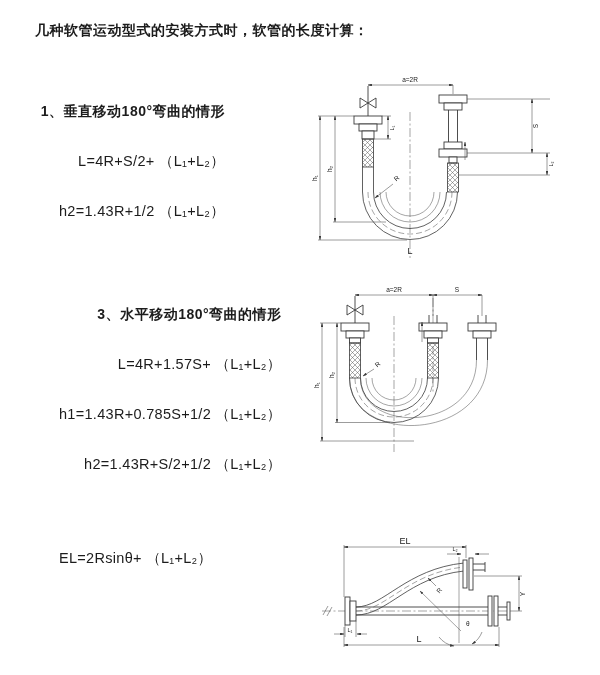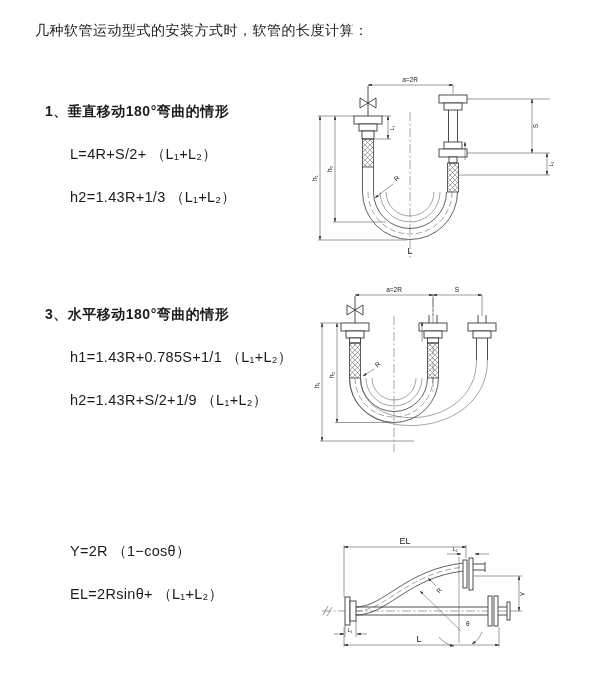--- a/index.html
+++ b/index.html
@@ -3,25 +3,25 @@
 <meta charset="utf-8">
 <style>
   html,body{margin:0;padding:0;}
   body{
     width:600px;height:675px;background:#ffffff;position:relative;
     font-family:"Liberation Sans","DejaVu Sans",sans-serif;color:#1c1c1c;
     overflow:hidden;
   }
   .page-title{
     position:absolute;left:35px;top:22px;
-    font-size:14px;font-weight:normal;letter-spacing:0.5px;white-space:nowrap;
+    font-size:14px;font-weight:bold;letter-spacing:0.5px;white-space:nowrap;
   }
-  .section{position:absolute;left:45px;}
+  .section{position:absolute;left:34px;text-align:right;}
   .sec-heading{font-size:14px;font-weight:bold;letter-spacing:0.5px;white-space:nowrap;}
-  .formula{font-size:14.5px;margin-left:25px;margin-top:24px;white-space:nowrap;letter-spacing:0.3px;}
+  .formula{font-size:14.5px;margin-left:25px;margin-top:31px;white-space:nowrap;letter-spacing:0.3px;}
   #section-1{top:103px;}
   #section-2{top:306px;}
   #section-3{top:518px;}
   .diagram{position:absolute;}
   #diagram-1{left:310px;top:70px;}
   #diagram-2{left:310px;top:280px;}
   #diagram-3{left:314px;top:505px;margin-top:28px;}
   svg{display:block;}
   svg text{fill:#222;font-family:"Liberation Sans","DejaVu Sans",sans-serif;}
   .obj{stroke:#3a3a3a;stroke-width:0.9;fill:none;}
@@ -36,31 +36,31 @@
   .lbl-b{font-size:9px;}
 </style>
 </head>
 <body>
 
 <div class="page-title">几种软管运动型式的安装方式时，软管的长度计算：</div>
 
 <div class="section" id="section-1">
   <div class="sec-heading">1、垂直移动180°弯曲的情形</div>
   <div class="formula">L=4R+S/2+ （L₁+L₂）</div>
-  <div class="formula">h2=1.43R+1/3 （L₁+L₂）</div>
+  <div class="formula">h2=1.43R+1/2 （L₁+L₂）</div>
 </div>
 
 <div class="section" id="section-2">
   <div class="sec-heading">3、水平移动180°弯曲的情形</div>
-  <div class="formula">h1=1.43R+0.785S+1/1 （L₁+L₂）</div>
-  <div class="formula">h2=1.43R+S/2+1/9 （L₁+L₂）</div>
+  <div class="formula">L=4R+1.57S+ （L₁+L₂）</div>
+  <div class="formula">h1=1.43R+0.785S+1/2 （L₁+L₂）</div>
+  <div class="formula">h2=1.43R+S/2+1/2 （L₁+L₂）</div>
 </div>
 
 <div class="section" id="section-3">
-  <div class="formula">Y=2R （1−cosθ）</div>
   <div class="formula">EL=2Rsinθ+ （L₁+L₂）</div>
 </div>
 
 <div class="diagram" id="diagram-1">
 <svg width="290" height="195" viewBox="0 0 290 195">
   <defs>
     <pattern id="xh1" width="5" height="5" patternUnits="userSpaceOnUse">
       <path d="M0,5 L5,0 M0,0 L5,5" stroke="#5a5a5a" stroke-width="0.5"></path>
     </pattern>
     <marker id="ar1" viewBox="0 0 10 6" refX="9" refY="3" markerWidth="8" markerHeight="5" orient="auto-start-reverse">

